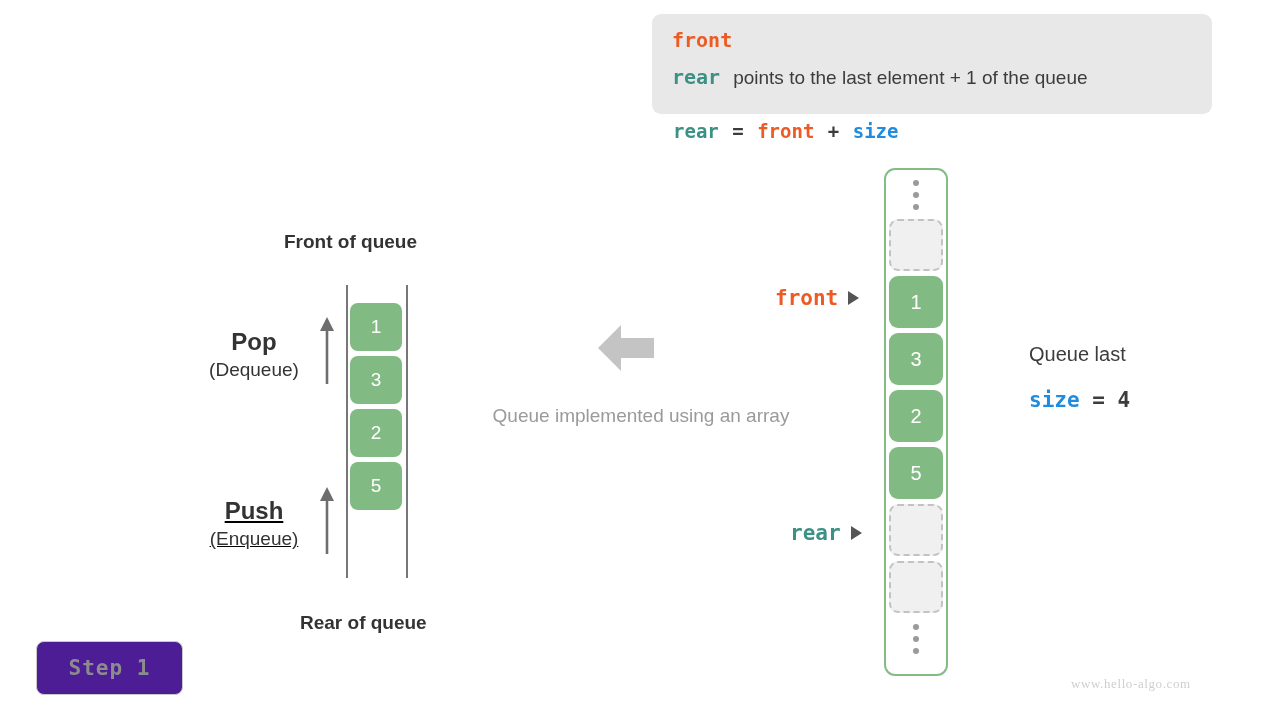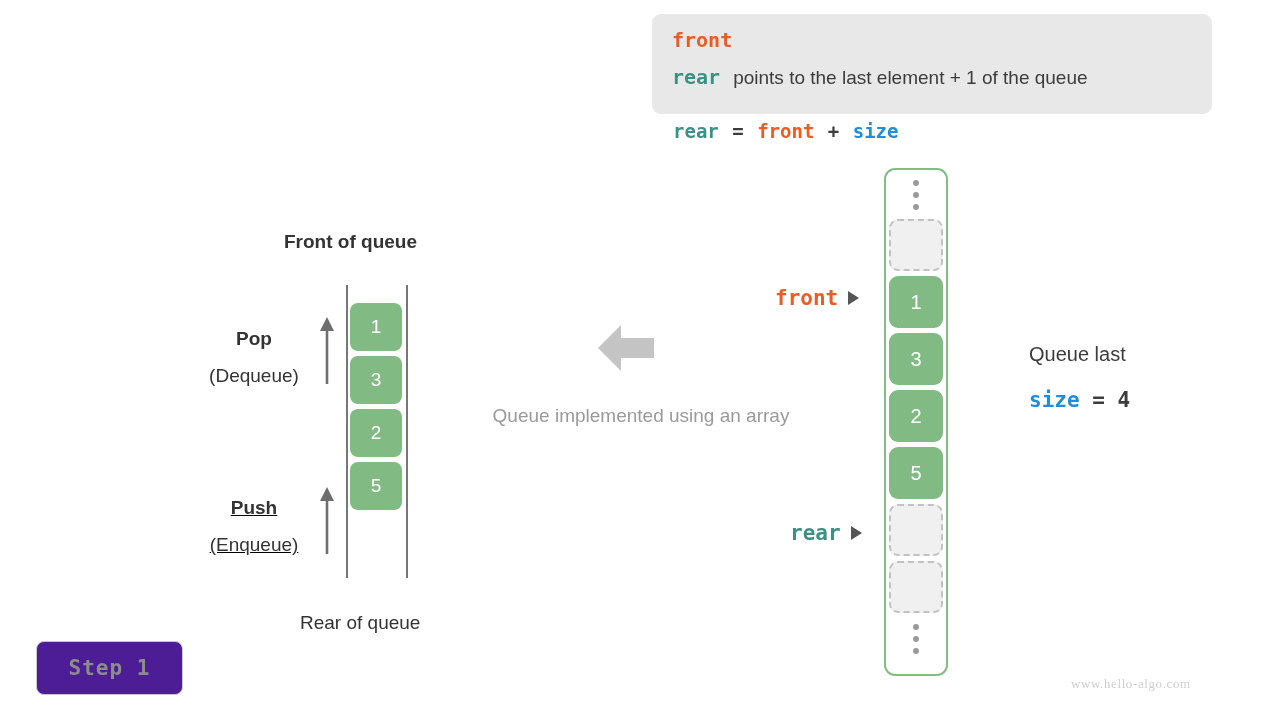--- a/index.html
+++ b/index.html
@@ -41,38 +41,38 @@
   }
   #formula span{margin:0 1px;}
 
   
   #front-of-queue-label{
     left:284px;top:231px;
     font-size:19px;font-weight:bold;color:#333333;white-space:nowrap;
   }
   #rear-of-queue-label{
     left:300px;top:612px;
-    font-size:19px;font-weight:normal;color:#333333;white-space:nowrap;
+    font-size:19px;font-weight:bold;color:#333333;white-space:nowrap;
   }
   .rail{
     background:#777777;width:1.6px;top:285px;height:293px;
   }
   #rail-left{left:346px;}
   #rail-right{left:406px;}
 
   #left-cells{left:350px;top:303px;width:52px;}
   .lcell{
     width:52px;height:48px;margin-bottom:5px;
     background:#81ba82;border-radius:8px;
     display:flex;align-items:center;justify-content:center;
     color:#ffffff;font-size:19px;
     font-family:"Liberation Sans", sans-serif;
   }
-  .op-title{font-size:19px;font-weight:bold;color:#333333;text-align:center;}
-  .op-sub{font-size:19px;color:#333333;text-align:center;margin-top:15px;}
+  .op-title{font-size:24px;font-weight:bold;color:#333333;text-align:center;}
+  .op-sub{font-size:19px;color:#333333;text-align:center;margin-top:3px;}
   #pop-group{left:190px;top:328px;width:128px;}
   #push-group{left:190px;top:497px;width:128px;text-decoration:underline;}
 
   .uparrow{width:22px;height:68px;}
 
   
   #middle-arrow{left:598px;top:322px;width:56px;height:52px;}
   #middle-caption{
     left:455px;top:405px;width:372px;text-align:center;
     font-size:19px;color:#9a9a9a;white-space:nowrap;

